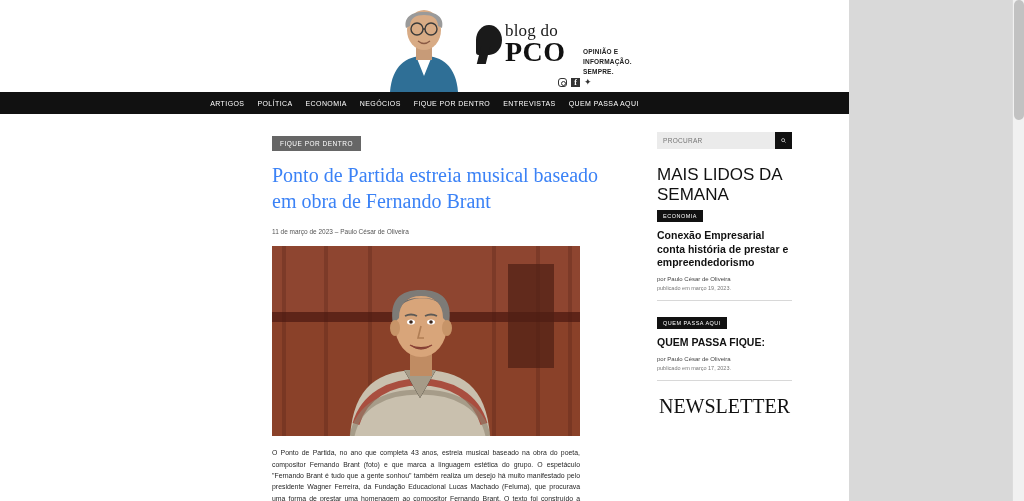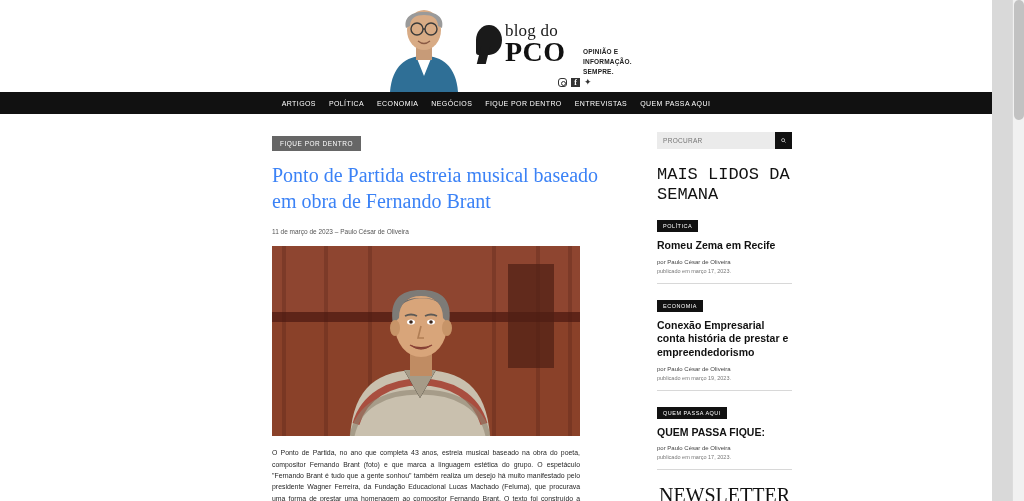--- a/index.html
+++ b/index.html
@@ -11,21 +11,21 @@
   body {
     font-family: "Liberation Sans", sans-serif;
     width: 1024px;
     height: 501px;
     overflow: hidden;
     position: relative;
   }
   .page {
     position: absolute;
     left: 0; top: 0;
-    width: 992px;
+    width: 849px;
     height: 501px;
     background: #ffffff;
     overflow: hidden;
   }
   
   .masthead {
     background: #ffffff;
     height: 92px;
     position: relative;
   }
@@ -226,25 +226,24 @@
     background: #111;
     border: none;
     color: #fff;
     display: flex;
     align-items: center;
     justify-content: center;
     cursor: pointer;
   }
   .search-btn svg { display: block; }
   .side-head {
-    font-family: Liberation Mono, monospace;
+    font-family: Liberation Sans, sans-serif;
     font-size: 17px;
     line-height: 1.15;
     color: #111;
-    margin-bottom: 10px;
   }
   .side-item {
     border-bottom: 1px solid #d8d8d8;
     padding-bottom: 9px;
     margin-bottom: 10px;
   }
   .side-item:last-of-type { border-bottom: 1px solid #d8d8d8; }
   .item-badge {
     display: inline-block;
     background: #111;
@@ -428,26 +427,20 @@
         <button class="search-btn">
           <svg width="9" height="9" viewBox="0 0 9 9">
             <circle cx="3.8" cy="3.8" r="2.8" fill="none" stroke="#ffffff" stroke-width="1.1"></circle>
             <line x1="5.9" y1="5.9" x2="8.3" y2="8.3" stroke="#ffffff" stroke-width="1.1"></line>
           </svg>
         </button>
       </div>
 
       <div class="side-head">MAIS LIDOS DA SEMANA</div>
 
-      <div class="side-item">
-        <div class="item-badge">POLÍTICA</div>
-        <div class="item-title">Romeu Zema em Recife</div>
-        <div class="item-author">por Paulo César de Oliveira</div>
-        <div class="item-date">publicado em março 17, 2023.</div>
-      </div>
 
       <div class="side-item">
         <div class="item-badge">ECONOMIA</div>
         <div class="item-title">Conexão Empresarial conta história de prestar e empreendedorismo</div>
         <div class="item-author">por Paulo César de Oliveira</div>
         <div class="item-date">publicado em março 19, 2023.</div>
       </div>
 
       <div class="side-item">
         <div class="item-badge">QUEM PASSA AQUI</div>

